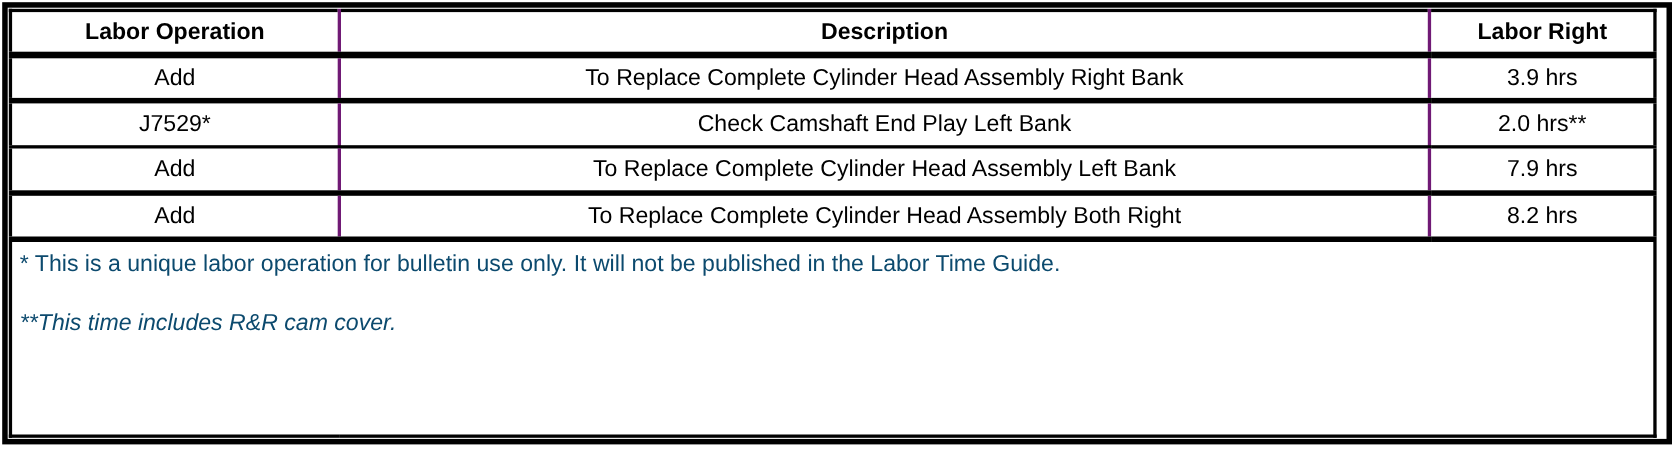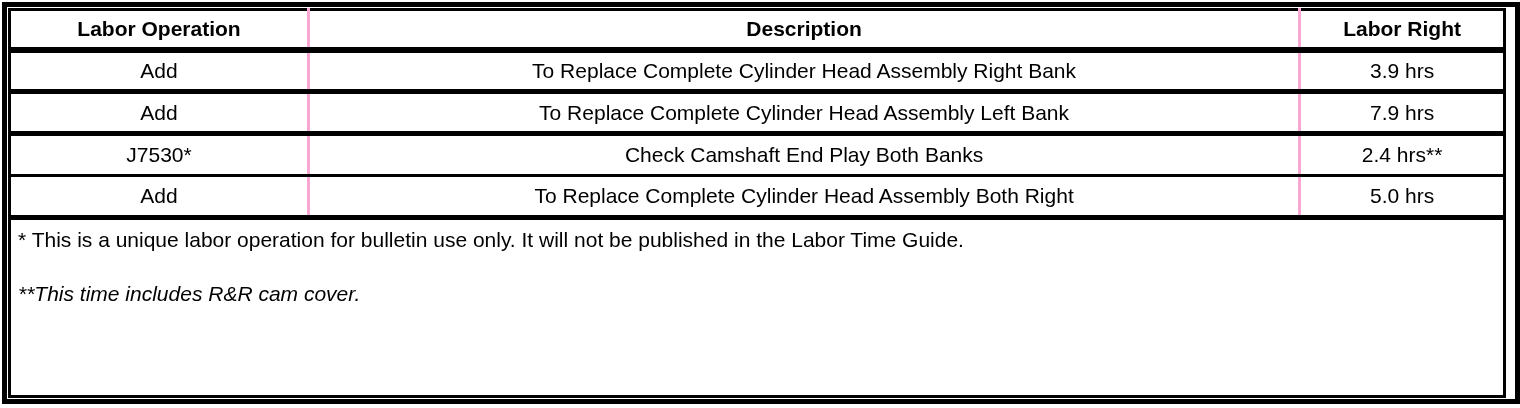--- a/index.html
+++ b/index.html
@@ -41,31 +41,31 @@
     color: #000000;
     font-size: 21px;
     padding: 0;
   }
   th {
     font-weight: bold;
     height: 40px;
     border-bottom: 6px solid #000000;
   }
   td.divided, th.divided {
-    border-right: 3px solid #f9a8d4;
+    border-right: 3px solid #701a75;
   }
   tr.data-row td { height: 42px; }
   tr.sep-thin  td { border-bottom: 3px solid #000000; }
   tr.sep-thick td { border-bottom: 5px solid #000000; }
   td.footnotes-cell {
     text-align: left;
     vertical-align: top;
     padding: 8px 10px 0 7px;
   }
-  .footnote-line { margin: 0; font-size: 21px; color: #000000; }
+  .footnote-line { margin: 0; font-size: 21px; color: #0c4a6e; }
   .footnote-line + .footnote-line { margin-top: 30px; font-style: italic; }
 </style>
 </head>
 <body>
 
 <div class="page">
   <div class="outer-frame">
     <table class="labor-table">
       <colgroup>
         <col class="col-op">
@@ -78,34 +78,34 @@
           <th class="divided">Description</th>
           <th>Labor Right</th>
         </tr>
       </thead>
       <tbody>
         <tr class="data-row sep-thick">
           <td class="divided">Add</td>
           <td class="divided">To Replace Complete Cylinder Head Assembly Right Bank</td>
           <td>3.9 hrs</td>
         </tr>
+        <tr class="data-row sep-thin">
+          <td class="divided">J7529*</td>
+          <td class="divided">Check Camshaft End Play Left Bank</td>
+          <td>2.0 hrs**</td>
+        </tr>
         <tr class="data-row sep-thick">
           <td class="divided">Add</td>
           <td class="divided">To Replace Complete Cylinder Head Assembly Left Bank</td>
           <td>7.9 hrs</td>
         </tr>
-        <tr class="data-row sep-thin">
-          <td class="divided">J7530*</td>
-          <td class="divided">Check Camshaft End Play Both Banks</td>
-          <td>2.4 hrs**</td>
-        </tr>
         <tr class="data-row sep-thick">
           <td class="divided">Add</td>
           <td class="divided">To Replace Complete Cylinder Head Assembly Both Right</td>
-          <td>5.0 hrs</td>
+          <td>8.2 hrs</td>
         </tr>
         <tr>
           <td class="footnotes-cell" colspan="3">
             <p class="footnote-line">* This is a unique labor operation for bulletin use only. It will not be published in the Labor Time Guide.</p>
             <p class="footnote-line">**This time includes R&amp;R cam cover.</p>
           </td>
         </tr>
       </tbody>
     </table>
   </div>

